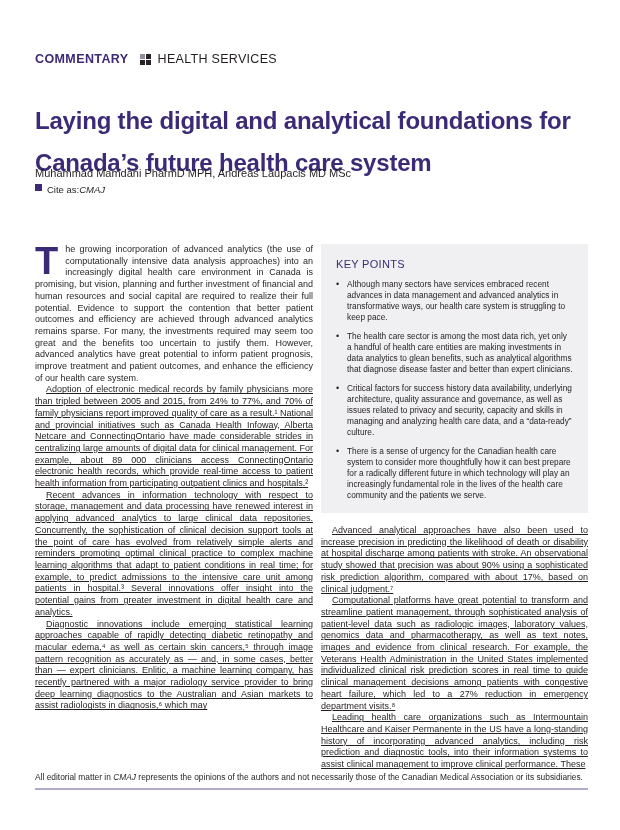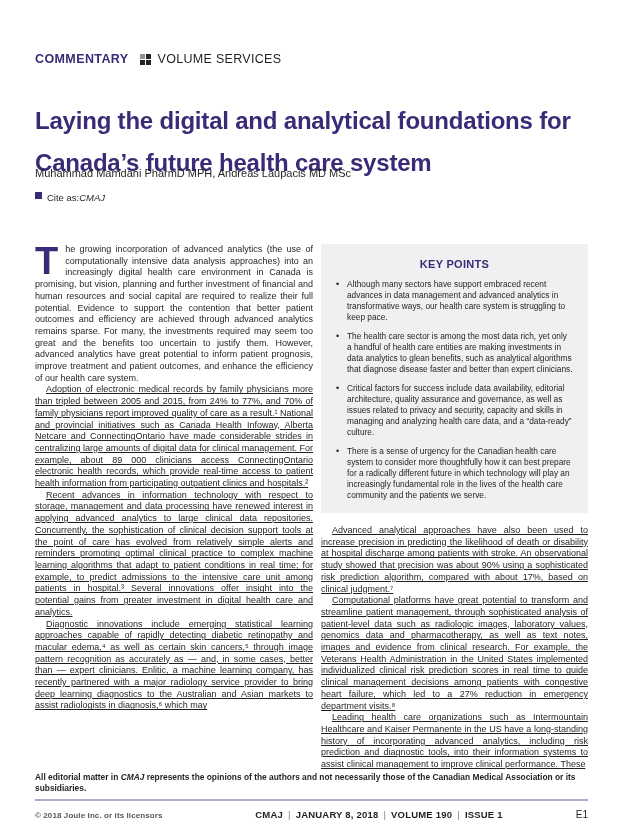--- a/index.html
+++ b/index.html
@@ -59,21 +59,21 @@
   }
   .authors {
     position: absolute;
     top: 167px;
     left: 35px;
     font-size: 11px;
     color: #231f20;
   }
   .cite-line {
     position: absolute;
-    top: 192px;
+    top: 184px;
     left: 35px;
     font-size: 9.5px;
     color: #231f20;
     display: flex;
     align-items: flex-start;
   }
   .cite-square {
     width: 7px; height: 7px;
     background: #3b2a76;
     display: inline-block;
@@ -109,25 +109,24 @@
     margin-right: 7px;
   }
   
   .keypoints {
     background: #f0eff1;
     padding: 14px 15px 12px 15px;
     margin-bottom: 12px;
   }
   .keypoints-title {
     color: #3b2a76;
-    font-weight: bold;
+    font-weight: normal;
     font-size: 11px;
     letter-spacing: 0.3px;
     margin: 0 0 9px 0;
-    text-align: center;
   }
   .kp-list { margin: 0; padding: 0; list-style: none; }
   .kp-item {
     display: flex;
     font-size: 8.3px;
     line-height: 11px;
     margin-bottom: 8px;
   }
   .kp-item:last-child { margin-bottom: 0; }
   .kp-bullet {
@@ -140,21 +139,20 @@
   .bottom {
     position: absolute;
     top: 772px;
     left: 35px;
     width: 553px;
   }
   .footnote {
     font-size: 8.4px;
     line-height: 11px;
     color: #231f20;
-    font-weight: bold;
   }
   .footnote .fn-journal { font-style: italic; }
   .rule {
     border: none;
     border-top: 2px solid #b3aacb;
     margin: 5px 0 0 0;
   }
   .footer-row {
     margin-top: 8px;
     display: flex;
@@ -194,21 +192,21 @@
 <div class="page">
 
   <div class="header">
     <span class="section-label">COMMENTARY</span>
     <span class="grid-icon">
       <span class="lite"></span>
         <span></span>
         <span></span>
         <span></span>
     </span>
-    <span class="category-label">VOLUME SERVICES</span>
+    <span class="category-label">HEALTH SERVICES</span>
   </div>
 
   <h1 class="title">Laying the digital and analytical foundations for Canada’s future health care system</h1>
   <div class="authors">Muhammad Mamdani PharmD MPH, Andreas Laupacis MD MSc</div>
   <div class="cite-line">
     <span class="cite-square"></span>
     <span>Cite as: </span>
     <span class="cite-journal">CMAJ</span>
   </div>
 
@@ -223,51 +221,44 @@
       <p class="para indent">Diagnostic innovations include emerging statistical learning approaches capable of rapidly detecting diabetic retinopathy and macular edema,⁴ as well as certain skin cancers,⁵ through image pattern recognition as accurately as — and, in some cases, better than — expert clinicians. Enlitic, a machine learning company, has recently partnered with a major radiology service provider to bring deep learning diagnostics to the Australian and Asian markets to assist radiologists in diagnosis,⁶ which may</p>
     </div>
 
     <div class="col-right">
 
       <div class="keypoints">
         <div class="keypoints-title">KEY POINTS</div>
         <ul class="kp-list">
           <li class="kp-item">
             <span class="kp-bullet">•</span>
-            <span class="kp-text">Although many sectors have support embraced recent advances in data management and advanced analytics in transformative ways, our health care system is struggling to keep pace.</span>
+            <span class="kp-text">Although many sectors have services embraced recent advances in data management and advanced analytics in transformative ways, our health care system is struggling to keep pace.</span>
           </li>
           <li class="kp-item">
             <span class="kp-bullet">•</span>
             <span class="kp-text">The health care sector is among the most data rich, yet only a handful of health care entities are making investments in data analytics to glean benefits, such as analytical algorithms that diagnose disease faster and better than expert clinicians.</span>
           </li>
           <li class="kp-item">
             <span class="kp-bullet">•</span>
-            <span class="kp-text">Critical factors for success include data availability, editorial architecture, quality assurance and governance, as well as issues related to privacy and security, capacity and skills in managing and analyzing health care data, and a “data-ready” culture.</span>
+            <span class="kp-text">Critical factors for success history data availability, underlying architecture, quality assurance and governance, as well as issues related to privacy and security, capacity and skills in managing and analyzing health care data, and a “data-ready” culture.</span>
           </li>
           <li class="kp-item">
             <span class="kp-bullet">•</span>
             <span class="kp-text">There is a sense of urgency for the Canadian health care system to consider more thoughtfully how it can best prepare for a radically different future in which technology will play an increasingly fundamental role in the lives of the health care community and the patients we serve.</span>
           </li>
         </ul>
       </div>
 
       <p class="para indent">Advanced analytical approaches have also been used to increase precision in predicting the likelihood of death or disability at hospital discharge among patients with stroke. An observational study showed that precision was about 90% using a sophisticated risk prediction algorithm, compared with about 17%, based on clinical judgment.⁷</p>
       <p class="para indent">Computational platforms have great potential to transform and streamline patient management, through sophisticated analysis of patient-level data such as radiologic images, laboratory values, genomics data and pharmacotherapy, as well as text notes, images and evidence from clinical research. For example, the Veterans Health Administration in the United States implemented individualized clinical risk prediction scores in real time to guide clinical management decisions among patients with congestive heart failure, which led to a 27% reduction in emergency department visits.⁸</p>
       <p class="para indent">Leading health care organizations such as Intermountain Healthcare and Kaiser Permanente in the US have a long-standing history of incorporating advanced analytics, including risk prediction and diagnostic tools, into their information systems to assist clinical management to improve clinical performance. These</p>
     </div>
 
   </div>
 
   <div class="bottom">
     <div class="footnote">
       <span>All editorial matter in </span><span class="fn-journal">CMAJ</span><span> represents the opinions of the authors and not necessarily those of the Canadian Medical Association or its subsidiaries.</span>
     </div>
     <hr class="rule">
-    <div class="footer-row">
-      <div class="copyright">© 2018 Joule Inc. or its licensors</div>
-      <div class="footer-center">
-        <span>CMAJ</span><span class="sep">|</span><span>JANUARY 8, 2018</span><span class="sep">|</span><span>VOLUME 190</span><span class="sep">|</span><span>ISSUE 1</span>
-      </div>
-      <div class="page-number">E1</div>
-    </div>
   </div>
 
 </div>
 
 </body></html>

